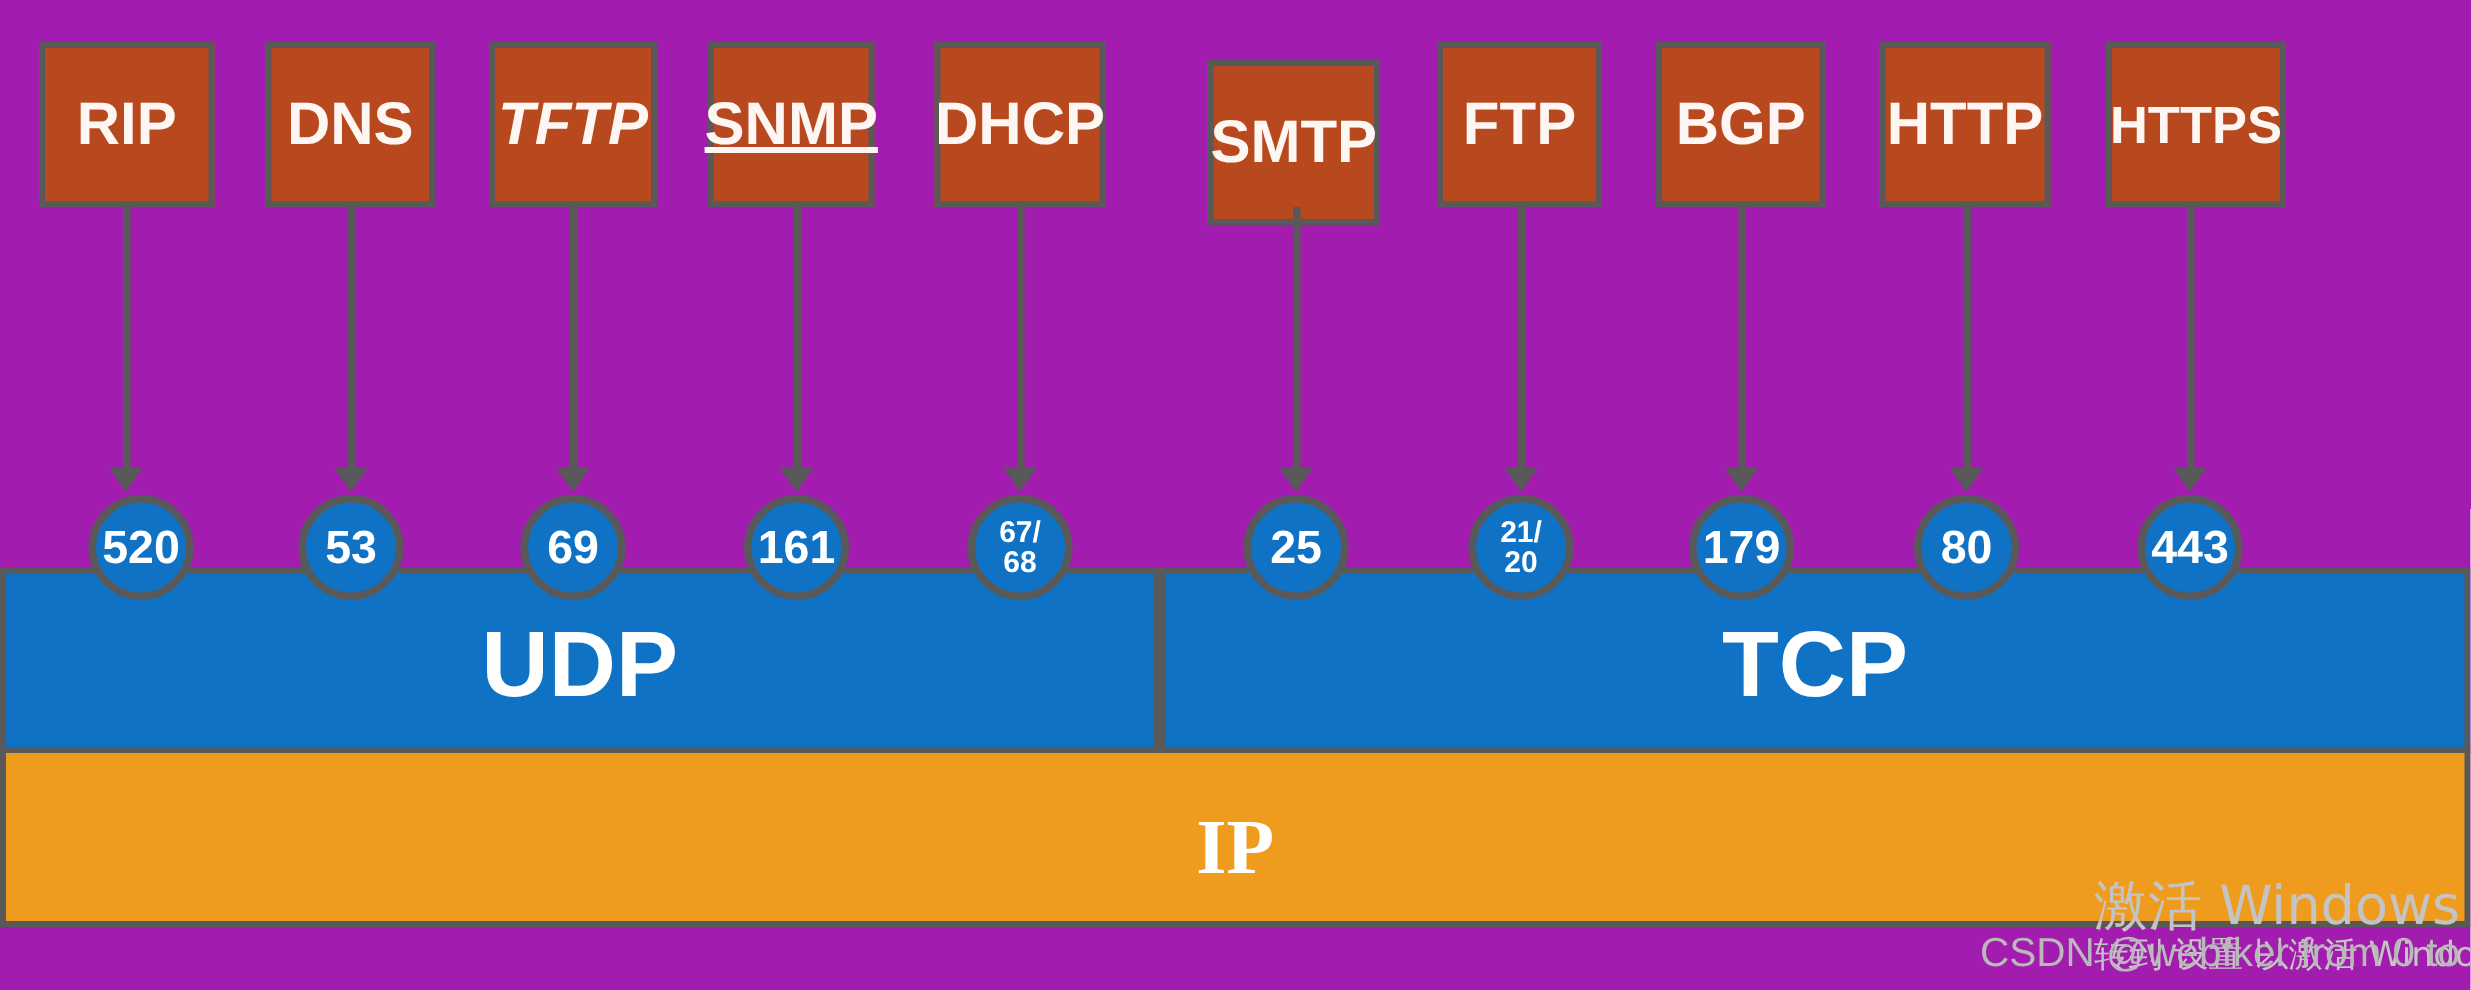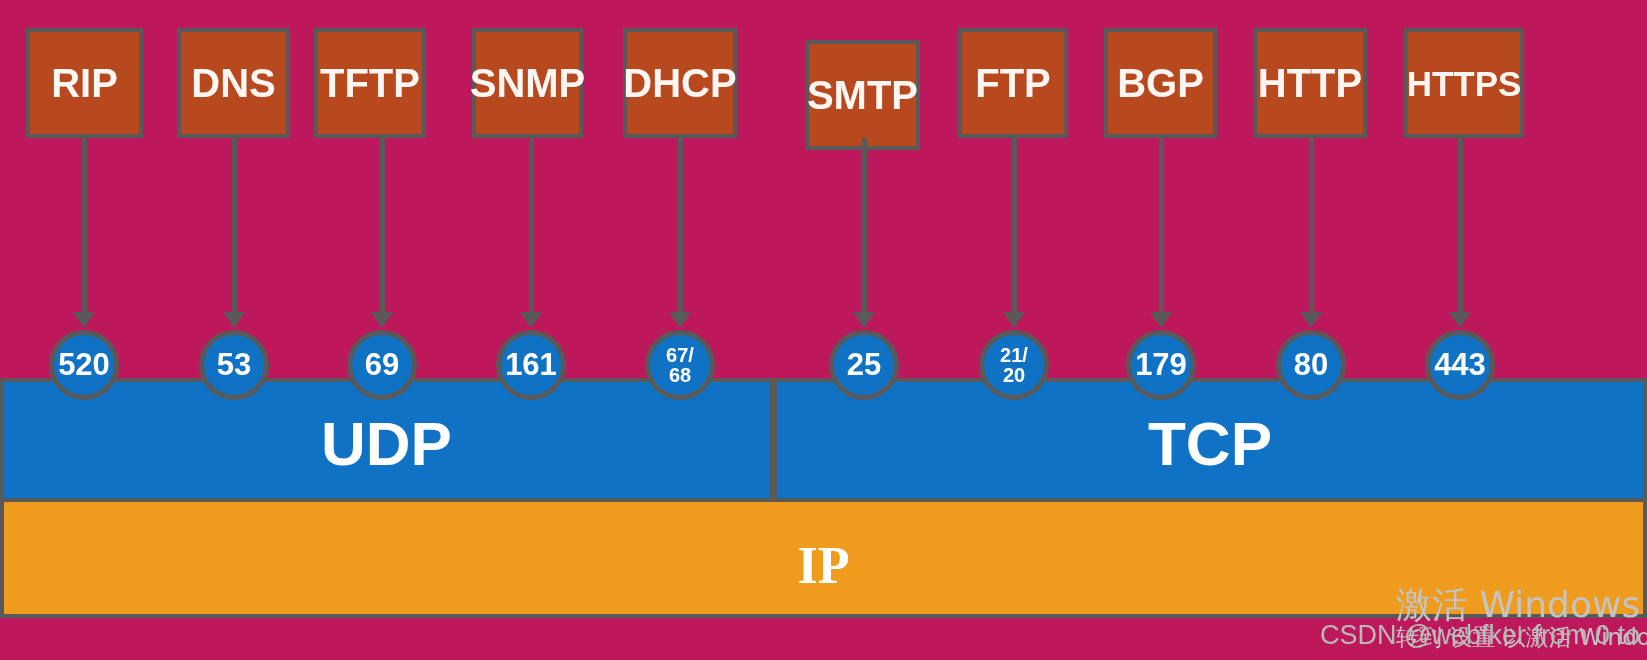--- a/index.html
+++ b/index.html
@@ -7,21 +7,21 @@
     padding: 0;
     background: #ffffff;
   }
   body {
     font-family: "Liberation Sans", "DejaVu Sans", sans-serif;
   }
   #stage {
     position: relative;
     width: 1647px;
     height: 660px;
-    background: #be185d;
+    background: #a21caf;
     overflow: hidden;
   }
 
   
   .proto-box {
     position: absolute;
     background: #B8491E;
     border: 4px solid #595959;
     box-sizing: border-box;
     display: flex;
@@ -135,24 +135,24 @@
 
 <div id="stage">
 
   <div id="protocol-layer">
       <div class="proto-box" style="left: 26px; top: 28px; width: 117px; height: 110px;">RIP</div>
       <div class="arrow-line" style="left: 81.5px; top: 138px; height: 178px;"></div>
       <div class="arrow-head" style="left: 73px; top: 312px;"></div>
       <div class="proto-box" style="left: 177px; top: 28px; width: 113px; height: 110px;">DNS</div>
       <div class="arrow-line" style="left: 231.5px; top: 138px; height: 178px;"></div>
       <div class="arrow-head" style="left: 223px; top: 312px;"></div>
-      <div class="proto-box" style="left: 314px; top: 28px; width: 112px; height: 110px;">TFTP</div>
+      <div class="proto-box" style="left: 326px; top: 28px; width: 112px; height: 110px; font-style: italic;">TFTP</div>
       <div class="arrow-line" style="left: 379.5px; top: 138px; height: 178px;"></div>
       <div class="arrow-head" style="left: 371px; top: 312px;"></div>
-      <div class="proto-box" style="left: 472px; top: 28px; width: 111px; height: 110px;">SNMP</div>
+      <div class="proto-box" style="left: 472px; top: 28px; width: 111px; height: 110px; text-decoration: underline;">SNMP</div>
       <div class="arrow-line" style="left: 528.5px; top: 138px; height: 178px;"></div>
       <div class="arrow-head" style="left: 520px; top: 312px;"></div>
       <div class="proto-box" style="left: 623px; top: 28px; width: 114px; height: 110px;">DHCP</div>
       <div class="arrow-line" style="left: 677.5px; top: 138px; height: 178px;"></div>
       <div class="arrow-head" style="left: 669px; top: 312px;"></div>
       <div class="proto-box" style="left: 805px; top: 28px; width: 115px; height: 110px; margin-top: 12px;">SMTP</div>
       <div class="arrow-line" style="left: 861.5px; top: 138px; height: 178px;"></div>
       <div class="arrow-head" style="left: 853px; top: 312px;"></div>
       <div class="proto-box" style="left: 958px; top: 28px; width: 110px; height: 110px;">FTP</div>
       <div class="arrow-line" style="left: 1011.5px; top: 138px; height: 178px;"></div>
@@ -170,21 +170,21 @@
 
   <div class="transport-bar" id="tcp-bar" style="left:773px; top:378px; width:874px; height:124px;">
     <span class="transport-label">TCP</span>
   </div>
 
   <div class="transport-bar" id="udp-bar" style="left:0px; top:378px; width:773px; height:124px;">
     <span class="transport-label">UDP</span>
   </div>
 
   <div id="circle-layer">
-      <div class="port-circle" style="left: 49px; top: 330px; width: 70px; height: 70px;">
+      <div class="port-circle" style="left: 59px; top: 330px; width: 70px; height: 70px;">
         <span>520</span>
       </div>
       <div class="port-circle" style="left: 199px; top: 330px; width: 70px; height: 70px;">
         <span>53</span>
       </div>
       <div class="port-circle" style="left: 347px; top: 330px; width: 70px; height: 70px;">
         <span>69</span>
       </div>
       <div class="port-circle" style="left: 496px; top: 330px; width: 70px; height: 70px;">
         <span>161</span>

